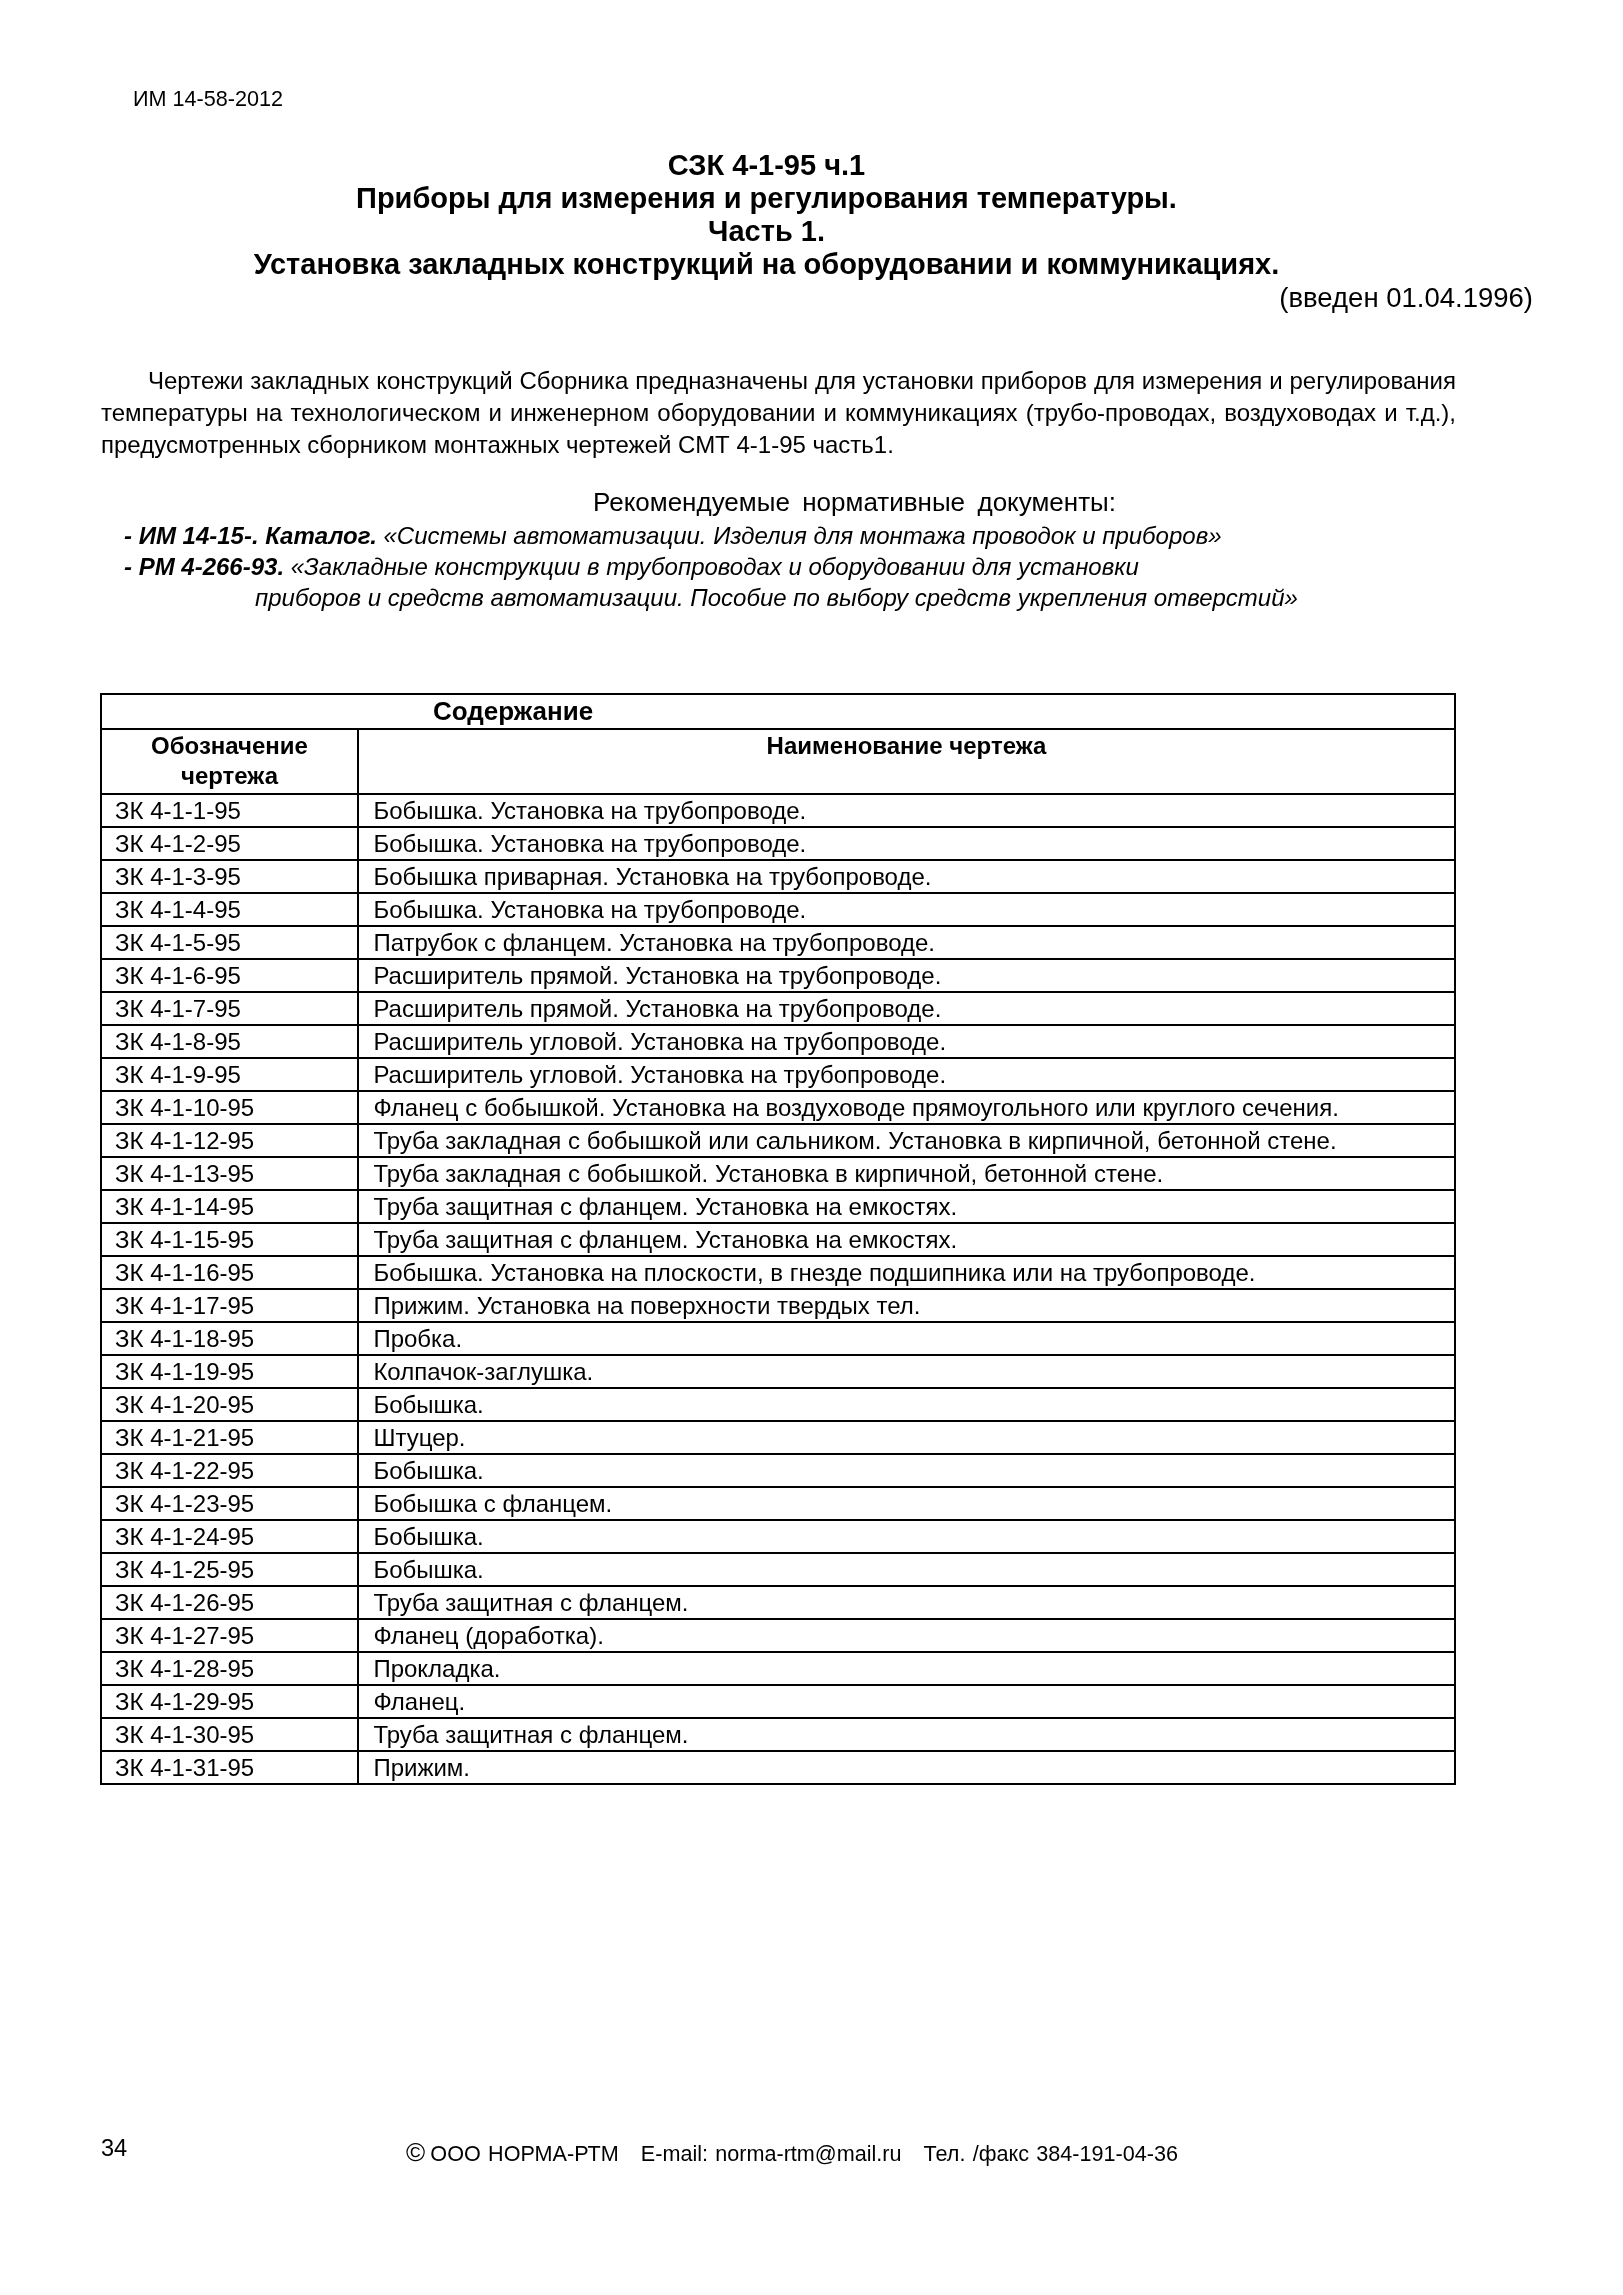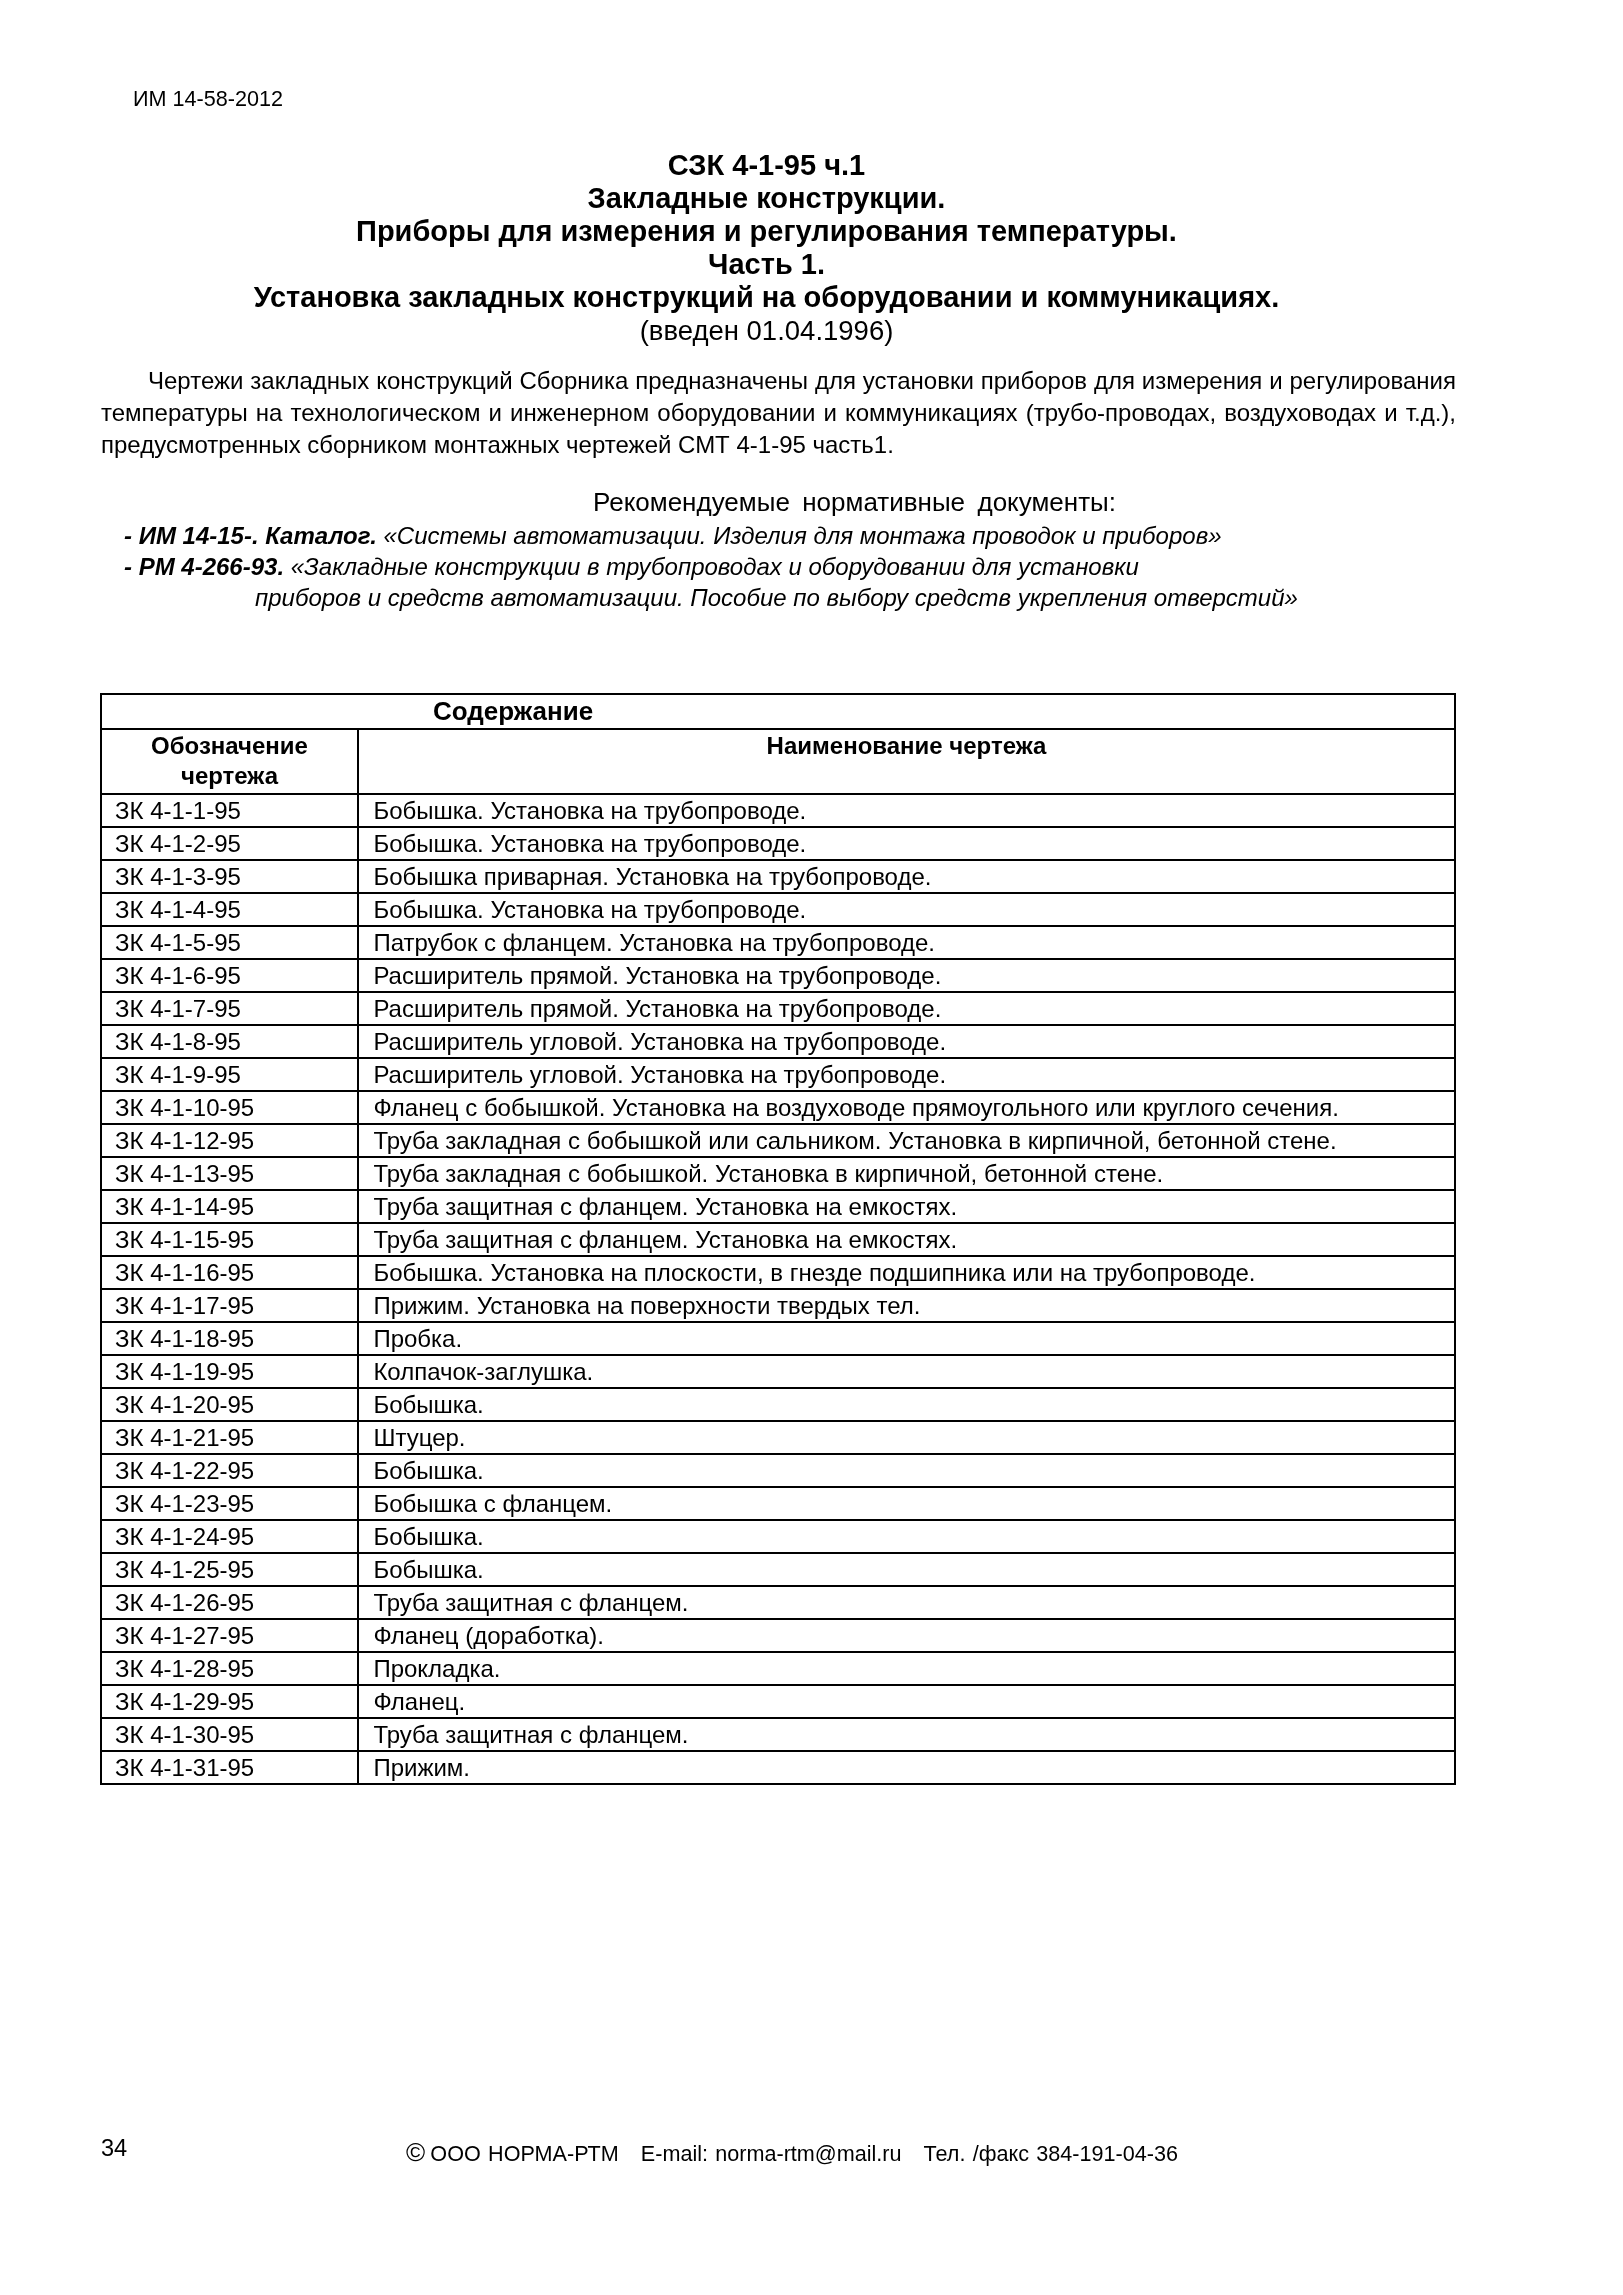--- a/index.html
+++ b/index.html
@@ -2,21 +2,21 @@
 <html style="font-size:10.5px"><head>
 <meta charset="utf-8">
 <style>
   html, body { margin: 0; padding: 0; background: #ffffff; }
   body { width: 1624px; height: 2295px; position: relative; overflow: hidden;
          font-family: "Liberation Sans", "DejaVu Sans", sans-serif; color: #000; }
   .abs { position: absolute; }
   .doc-code { left: 101px; top: 86px; font-size: 21.6px; margin-left: 32px; }
   .title-block { left: 0; width: 1533px; top: 149px; text-align: center; }
   .title-line { font-weight: bold; font-size: 29px; line-height: 33px; white-space: nowrap; }
-  .title-sub { font-size: 27.5px; line-height: 33px; }
+  .title-sub { font-size: 27.5px; line-height: 33px; text-align: right; }
   .intro { left: 101px; width: 1355px; top: 365px; font-size: 24px; line-height: 32px; text-indent: 47px; text-align: justify; }
   .refs-heading { left: 0; width: 1624px; top: 487px; text-align: center; font-size: 26px; padding-left: 85px; box-sizing: border-box; word-spacing: 5.2px; }
   .refs { left: 124px; top: 520px; font-style: italic; font-size: 24px; line-height: 31px; white-space: nowrap; }
   .refs .code { font-weight: bold; }
   .refs .indent { padding-left: 131px; }
   table.toc { position: absolute; left: 100px; top: 653px; width: 1356px; border-collapse: collapse; table-layout: fixed; margin-top: 40px; }
   table.toc td, table.toc th { border: 2px solid #000; padding: 0 0 0 13px; font-size: 24px; line-height: 31px; vertical-align: top; font-weight: normal; text-align: left; }
   table.toc .col1 { width: 257px; border-right-width: 1.3px; }
   table.toc .caption-cell { text-align: left; padding-left: 331px; font-weight: bold; font-size: 26px; line-height: 33px; height: 33px; }
   table.toc th.hdr { font-weight: bold; text-align: center; padding: 1.3px 0 0 0; font-size: 24px; line-height: 30px; height: 62px; }
@@ -26,21 +26,20 @@
   .footer-info span { margin-right: 22px; }
   .copyright-icon { font-size: 26px; margin-right: 5.2px !important; }
 </style>
 </head>
 <body>
 
 <div class="abs doc-code">ИМ 14-58-2012</div>
 
 <div class="abs title-block">
   <div class="title-line">СЗК 4-1-95 ч.1</div>
-  <div class="title-line">Закладные конструкции.</div>
   <div class="title-line">Приборы для измерения и регулирования температуры.</div>
   <div class="title-line">Часть 1.</div>
   <div class="title-line">Установка закладных конструкций на оборудовании и коммуникациях.</div>
   <div class="title-sub">(введен 01.04.1996)</div>
 </div>
 
 <div class="abs intro">Чертежи закладных конструкций Сборника предназначены для установки приборов для измерения и регулирования температуры на технологическом и инженерном оборудовании и коммуникациях (трубо-проводах, воздуховодах и т.д.), предусмотренных сборником монтажных чертежей СМТ 4-1-95 часть1.</div>
 
 <div class="abs refs-heading">Рекомендуемые нормативные документы:</div>
 

